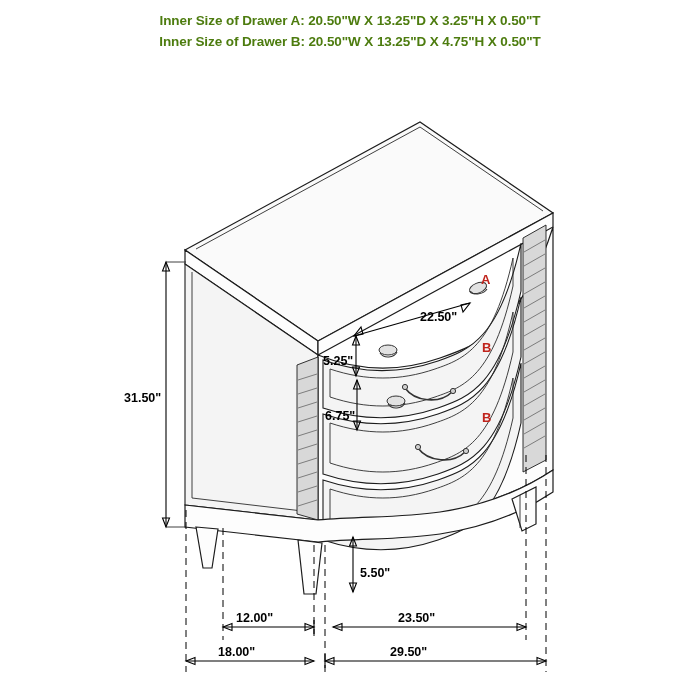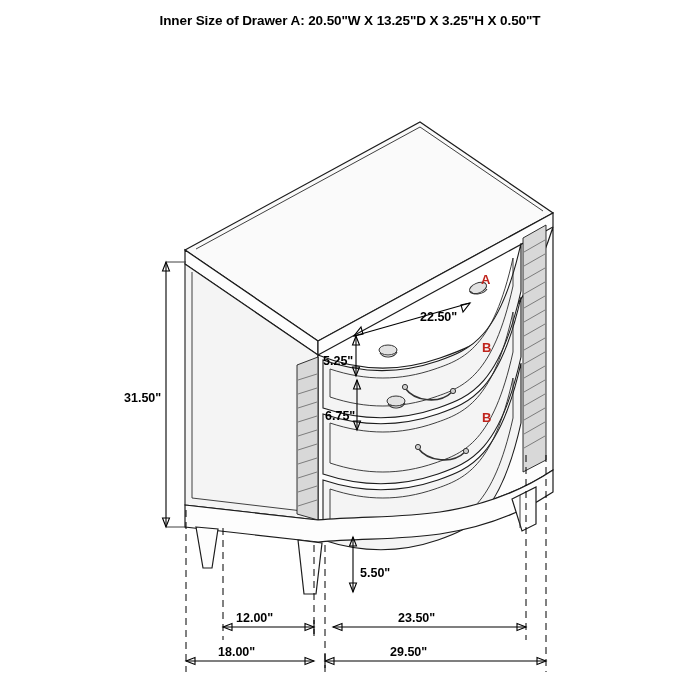--- a/index.html
+++ b/index.html
@@ -21,21 +21,21 @@
     height: 700px;
   }
   .hdr {
     position: absolute;
     left: 0;
     width: 700px;
     text-align: center;
     font-weight: bold;
     font-size: 13.5px;
     letter-spacing: -0.1px;
-    color: #000000;
+    color: #4d7c0f;
   }
   #hdr1 { top: 13px; }
   #hdr2 { top: 34px; }
 
   svg { position: absolute; top: 0; left: 0; }
 
   .dimtext {
     font-family: "Liberation Sans", sans-serif;
     font-size: 12.5px;
     font-weight: bold;
@@ -55,20 +55,21 @@
   .top-fill { fill: #fafafa; stroke: #1c1c1c; stroke-width: 1.2; }
   .dark-fill { fill: #d8d8d8; stroke: #1c1c1c; stroke-width: 0.9; }
   .hatch { stroke: #555; stroke-width: 0.7; }
 </style>
 </head>
 <body>
 
 <div id="stage">
 
   <div class="hdr" id="hdr1">Inner Size of Drawer A: 20.50"W X 13.25"D X 3.25"H X 0.50"T</div>
+  <div class="hdr" id="hdr2">Inner Size of Drawer B: 20.50"W X 13.25"D X 4.75"H X 0.50"T</div>
 
   <svg width="700" height="700" viewBox="0 0 700 700">
 
     <g>
 
       <path class="top-fill" d="M185,250 L420,122 L553,213 L318,341 Z"></path>
       <path class="lwthin" d="M196,249 L420,127 L543,211"></path>
 
       <path class="body-fill" d="M185,250 L185,264 L318,355 L318,341 Z"></path>
       <path class="body-fill" d="M318,341 L318,355 L553,227 L553,213 Z"></path>

